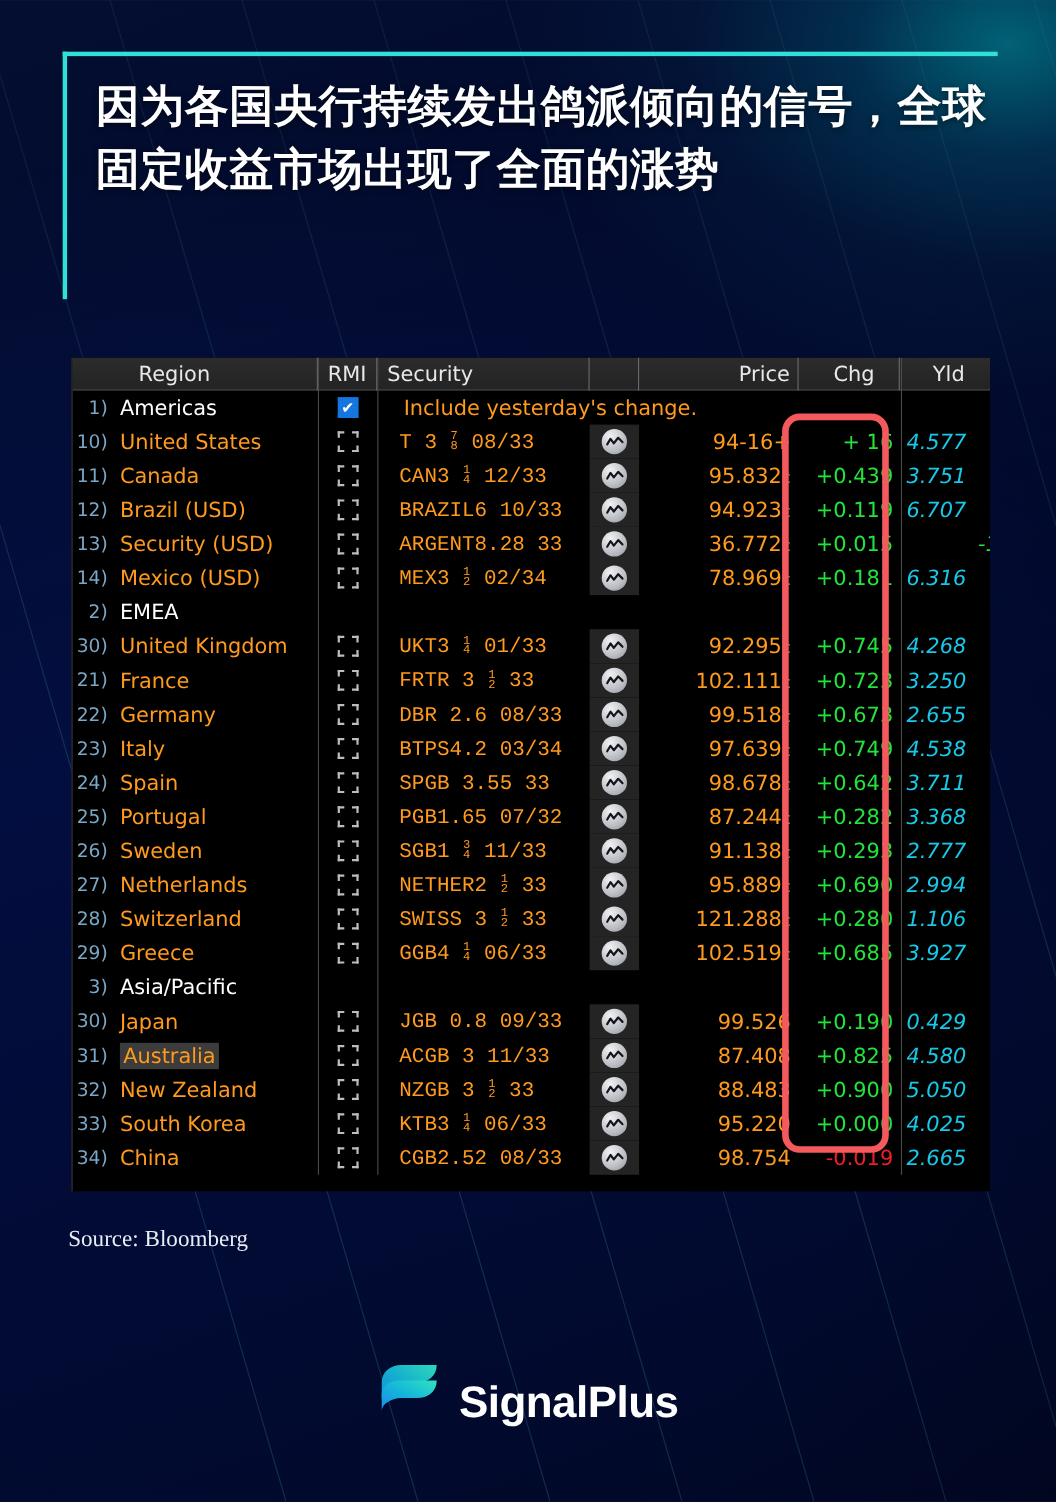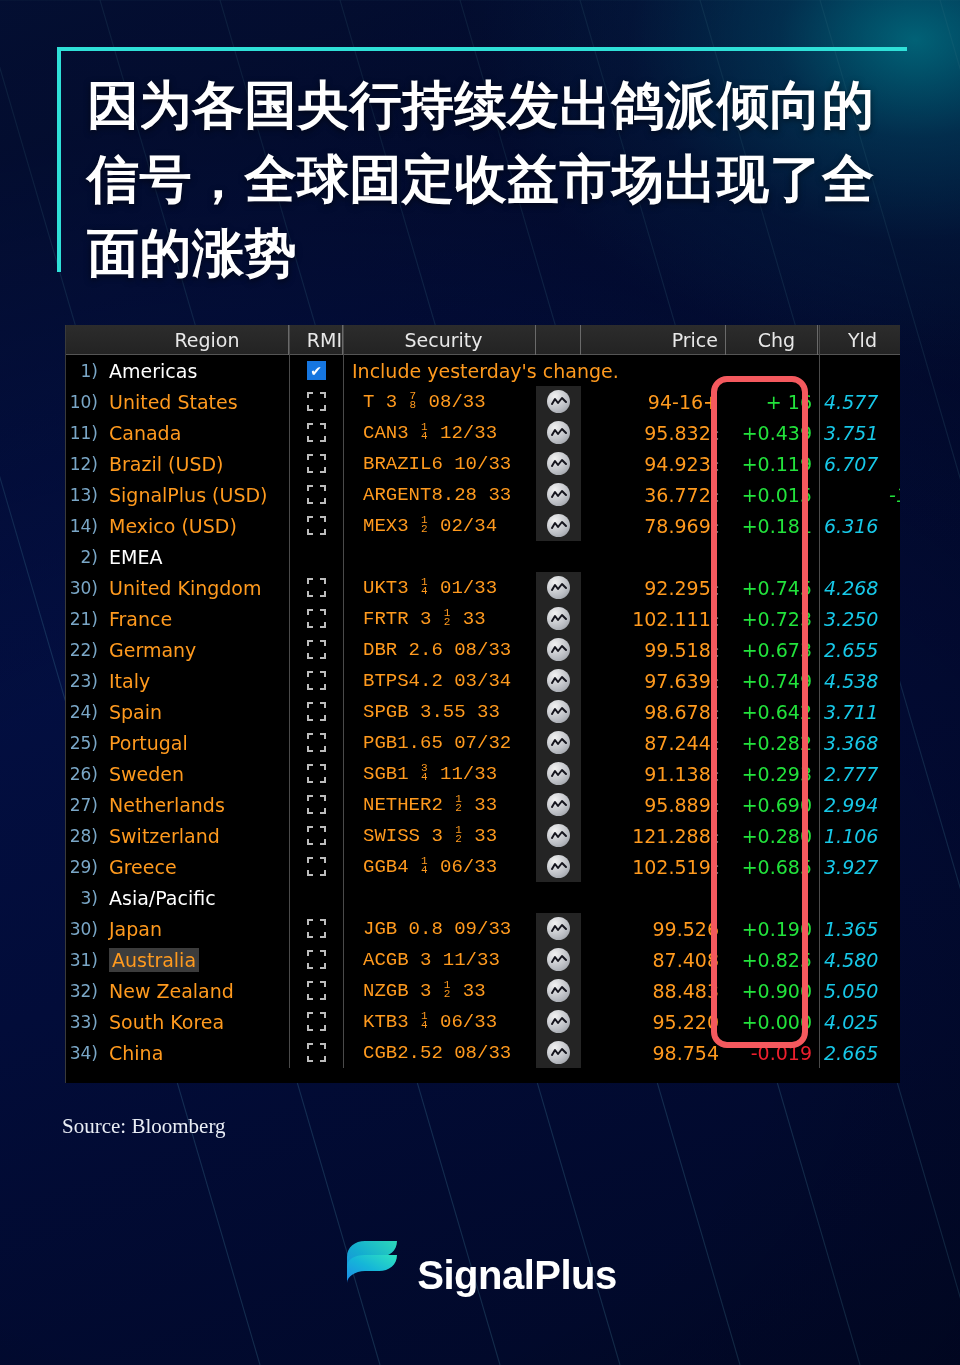--- a/index.html
+++ b/index.html
@@ -29,21 +29,21 @@
   
   #headline-block {
     position:absolute; left:57px; top:47px; width:850px;
     border-top:4px solid #2fe0d8;
     border-left:4px solid #2fe0d8;
     padding:18px 0 10px 26px;
     height:225px;
   }
   #headline-text {
     color:#ffffff;
-    font-size:52px;
+    font-size:40px;
     font-weight:bold;
     line-height:1.42;
     letter-spacing:.5px;
     text-shadow:0 2px 6px rgba(0,0,0,.55);
     width:830px;
   }
 
   
   #terminal {
     position:absolute;
@@ -71,25 +71,24 @@
   
   #thead {
     display:flex; height:30px; align-items:center;
     background:linear-gradient(#2c2c2c,#232323);
     border-bottom:1px solid #555;
   }
   #thead .hcell {
     color:#e8e8e8; font-size:19px; height:30px; line-height:30px;
     border-right:1px solid #6a6a6a;
     overflow:hidden;
-    text-align:center;
   }
   #thead .h-pad   { width:36px; flex:0 0 36px; border-right:none; }
   #thead .h-reg   { width:187px; flex:0 0 187px; padding-left:24px; }
-  #thead .h-rmi   { width:54px;  flex:0 0 54px;  text-align:right; }
+  #thead .h-rmi   { width:54px;  flex:0 0 54px;  text-align:center; }
   #thead .h-sec   { width:193px; flex:0 0 193px; padding-left:9px; }
   #thead .h-ico   { width:45px;  flex:0 0 45px; }
   #thead .h-price { width:145px; flex:0 0 145px; text-align:right; padding-right:7px; }
   #thead .h-chg   { width:92px;  flex:0 0 92px;  text-align:right; padding-right:22px; }
   #thead .h-yld   { width:90px;  flex:0 0 90px;  text-align:center; }
 
   
   .num        { color:#7aa7c7; }
   .sec-hdr    { color:#ffffff; font-size:19px; }
   .ctry       { color:#ff9a1e; }
@@ -199,21 +198,21 @@
       <div class="hcell h-yld">Yld</div>
     </div>
 
     <div id="tbody">
         <div class="trow">
           <div class="c-num num">1)</div>
           <div class="c-reg sec-hdr">Americas</div>
           <div class="c-rmi">
             <div class="cb-checked">✔</div>
           </div>
-          <div class="note" style="padding-left:9px;white-space:nowrap;">Include yesterday's change.</div>
+          <div class="note" style="padding-left:24px;white-space:nowrap;">Include yesterday's change.</div>
         </div>
         <div class="trow">
           <div class="c-num num">10)</div>
           <div class="c-reg"><span class="ctry">United States</span></div>
           <div class="c-rmi">
             <div class="cb-empty"></div>
           </div>
           <div class="c-sec"><span class="sec">T 3 <span class="frac"><i>7</i><i class="dn">8</i></span> 08/33</span></div>
           <div class="c-ico">
             <div class="chart-ico-cell">
@@ -263,21 +262,21 @@
                 </svg>
               </div>
             </div>
           </div>
           <div class="c-price price">94.923<span class="sfx">c</span></div>
           <div class="c-chg up">+0.119</div>
           <div class="c-yld yld">6.707</div>
         </div>
         <div class="trow">
           <div class="c-num num">13)</div>
-          <div class="c-reg"><span class="ctry">SignalPlus (USD)</span></div>
+          <div class="c-reg"><span class="ctry">Security (USD)</span></div>
           <div class="c-rmi">
             <div class="cb-empty"></div>
           </div>
           <div class="c-sec"><span class="sec">ARGENT8.28 33</span></div>
           <div class="c-ico">
             <div class="chart-ico-cell">
               <div class="chart-ico">
                 <svg width="16" height="12" viewBox="0 0 16 12">
                   <polyline points="1,8 4,3 7,7 11,2 15,6" fill="none" stroke="#15151e" stroke-width="2" stroke-linecap="round" stroke-linejoin="round"></polyline>
                 </svg>
@@ -533,21 +532,21 @@
             <div class="chart-ico-cell">
               <div class="chart-ico">
                 <svg width="16" height="12" viewBox="0 0 16 12">
                   <polyline points="1,8 4,3 7,7 11,2 15,6" fill="none" stroke="#15151e" stroke-width="2" stroke-linecap="round" stroke-linejoin="round"></polyline>
                 </svg>
               </div>
             </div>
           </div>
           <div class="c-price price">99.526</div>
           <div class="c-chg up">+0.190</div>
-          <div class="c-yld yld">1.365</div>
+          <div class="c-yld yld">0.429</div>
         </div>
         <div class="trow hl-row">
           <div class="c-num num">31)</div>
           <div class="c-reg"><span class="ctry">Australia</span></div>
           <div class="c-rmi">
             <div class="cb-empty"></div>
           </div>
           <div class="c-sec"><span class="sec">ACGB 3 11/33</span></div>
           <div class="c-ico">
             <div class="chart-ico-cell">

